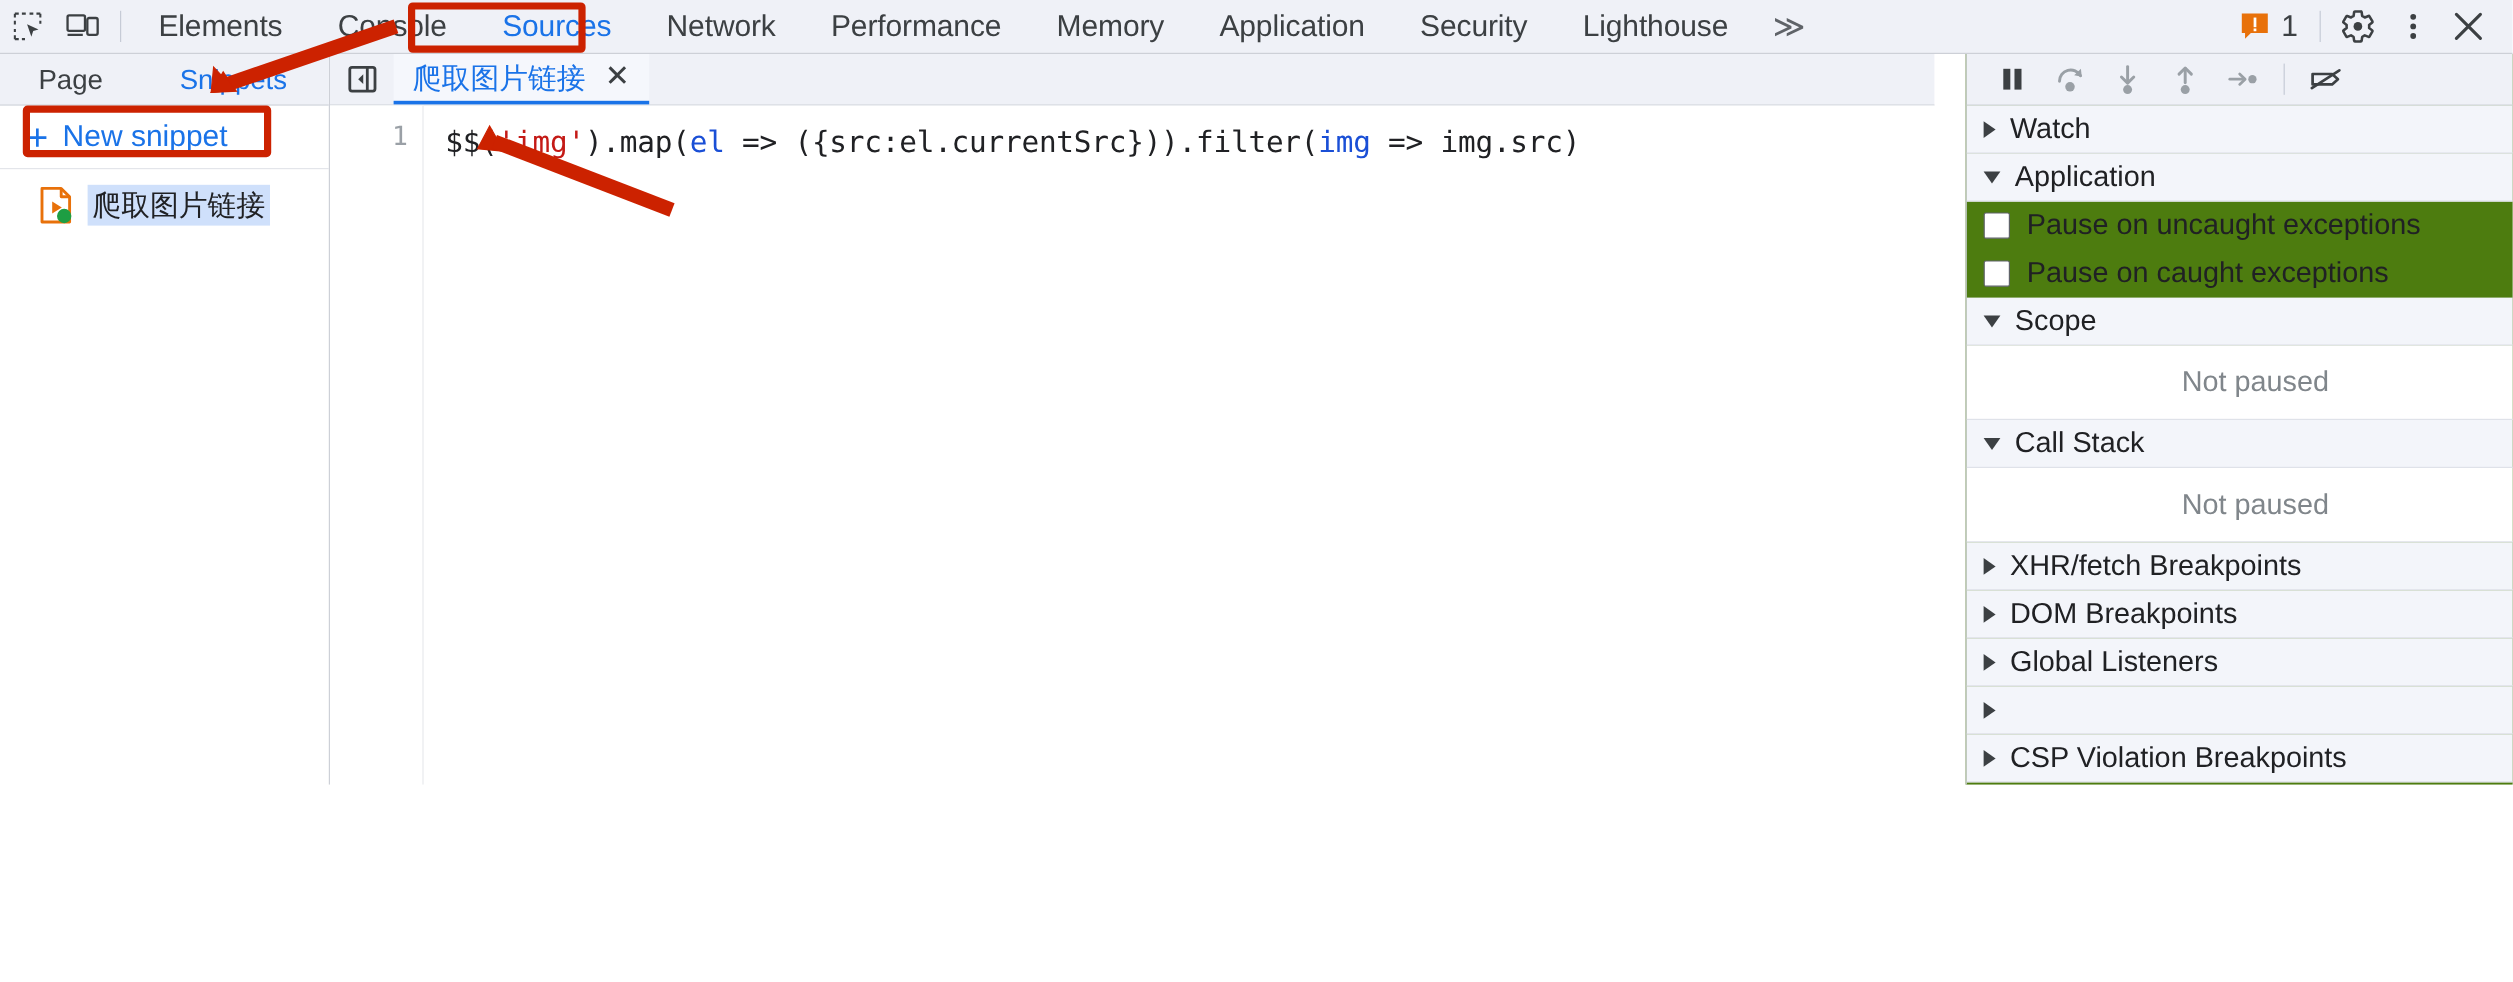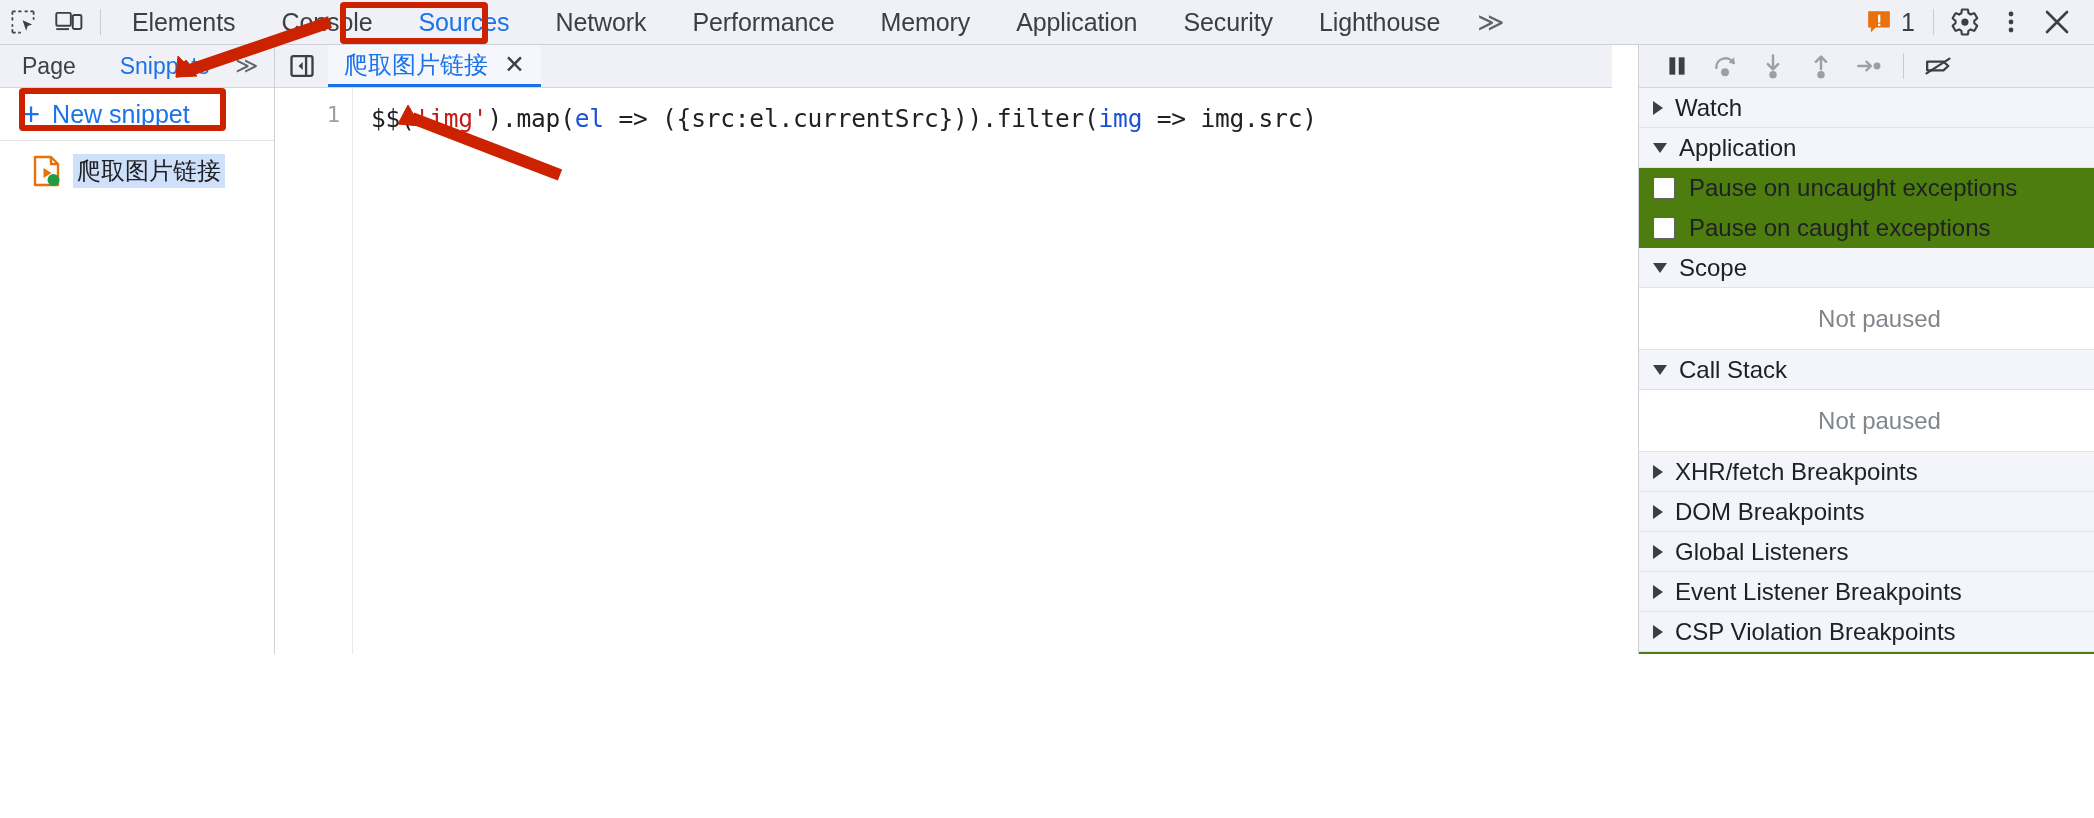--- a/index.html
+++ b/index.html
@@ -108,21 +108,21 @@
     height: 43px;
     background: #eff1f7;
     border-bottom: 1px solid #d3d6dd;
     display: flex;
     align-items: center;
     box-sizing: border-box;
   }
   .side-tab {
     font-size: 23px;
     color: #3c4043;
-    padding: 0 22px;
+    padding: 0 32px;
     height: 42px;
     display: flex;
     align-items: center;
     cursor: pointer;
     white-space: nowrap;
   }
   .side-tab.active { color: #1a73e8; }
   .side-chevrons {
     font-size: 22px;
     color: #5f6368;
@@ -592,21 +592,20 @@
     <div class="section-header">
       <span class="tri collapsed"></span>
       <span class="section-title">DOM Breakpoints</span>
     </div>
     <div class="section-header">
       <span class="tri collapsed"></span>
       <span class="section-title">Global Listeners</span>
     </div>
     <div class="section-header">
       <span class="tri collapsed"></span>
-      <span class="section-title">Event Listener Breakpoints</span>
     </div>
     <div class="section-header">
       <span class="tri collapsed"></span>
       <span class="section-title">CSP Violation Breakpoints</span>
     </div>
 
   </div>
 
   <div class="anno anno-box" style="left:340px; top:2px; width:148px; height:42px;"></div>
 

